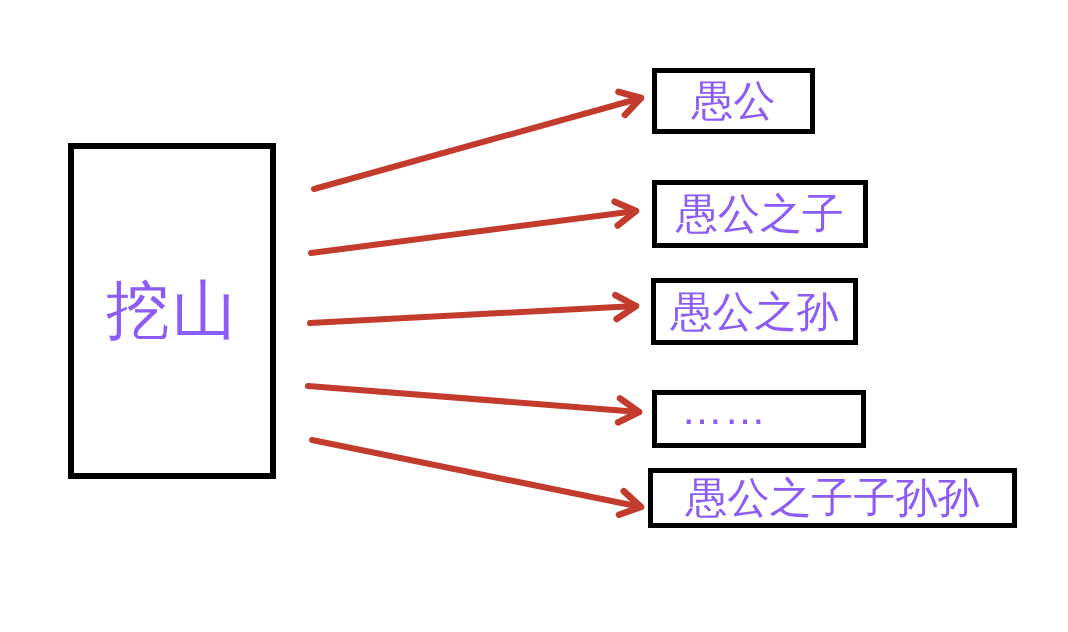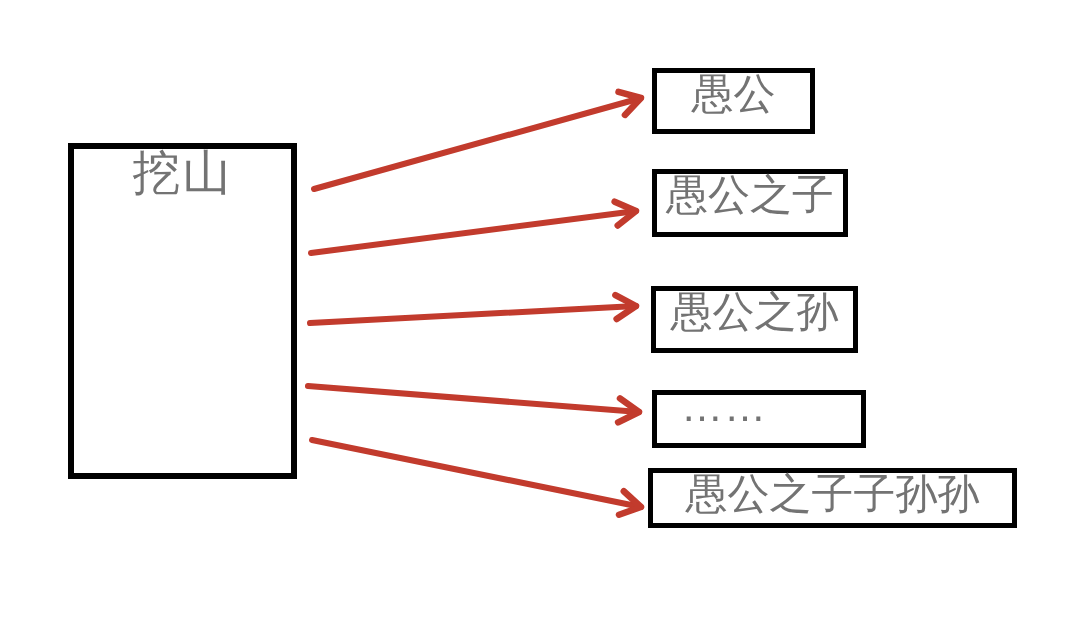--- a/index.html
+++ b/index.html
@@ -21,42 +21,42 @@
     top: 0;
     width: 1068px;
     height: 632px;
     pointer-events: none;
   }
   .node {
     position: absolute;
     box-sizing: border-box;
     background: #ffffff;
     display: flex;
-    align-items: flex-start;
+    align-items: center;
     justify-content: center;
-    color: #737373;
+    color: #8b5cf6;
   }
   .source-node {
     left: 68px;
     top: 143px;
-    width: 229px;
+    width: 208px;
     height: 336px;
     border: 6px solid #000000;
-    font-size: 48px;
+    font-size: 64px;
     letter-spacing: 2px;
     font-family: Liberation Serif, serif;
   }
   .target-node {
     border: 5px solid #000000;
     font-size: 42px;
     white-space: nowrap;
   }
   .target-0 { left: 652px; top: 68px;  width: 163px; height: 66px; }
-  .target-1 { left: 652px; top: 169px; width: 196px; height: 68px; }
-  .target-2 { left: 651px; top: 278px; width: 207px; height: 67px; margin-top: 8px; }
+  .target-1 { left: 652px; top: 180px; width: 216px; height: 68px; }
+  .target-2 { left: 651px; top: 278px; width: 207px; height: 67px; }
   .target-3 { left: 652px; top: 390px; width: 214px; height: 58px; justify-content: flex-start; padding-left: 24px; }
   .target-4 { left: 648px; top: 468px; width: 369px; height: 60px; }
   .node-label { display: inline-block; line-height: 1; }
   .ellipsis-label { transform: translateY(-0.22em); letter-spacing: 1px; }
 </style>
 </head>
 <body>
 
 <div class="canvas">
 

